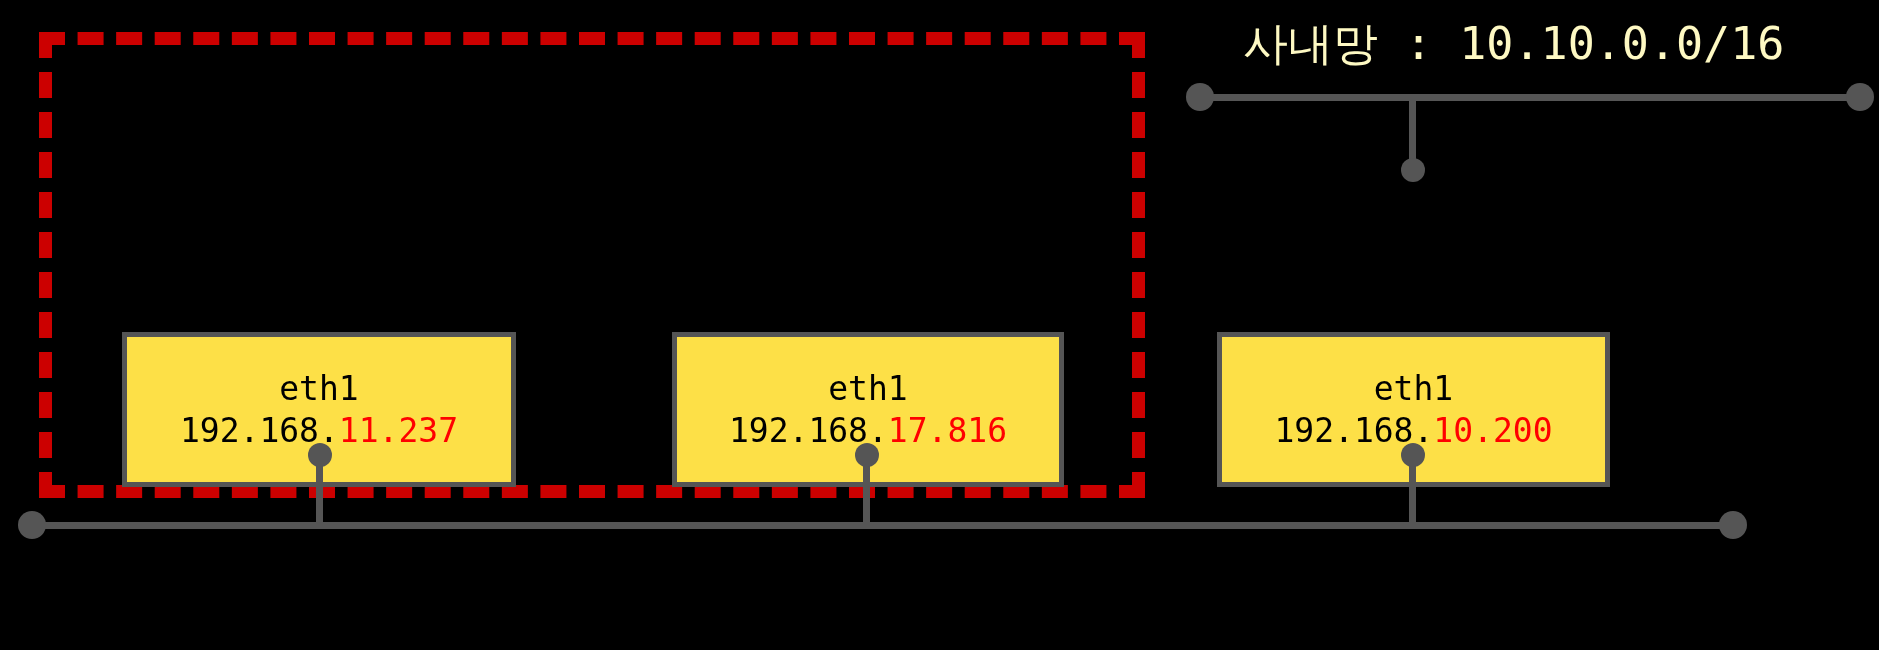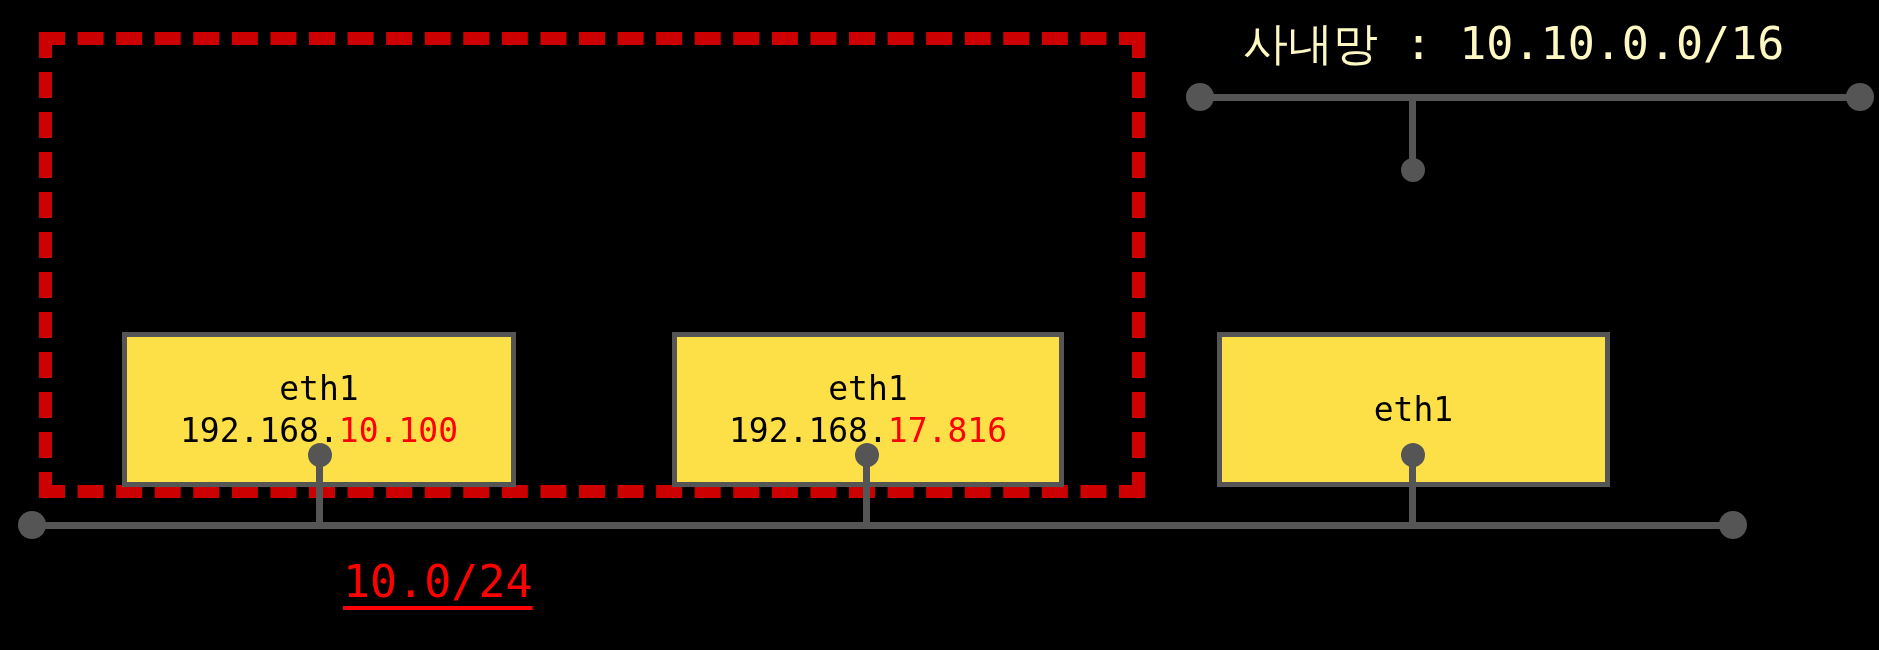--- a/index.html
+++ b/index.html
@@ -121,43 +121,45 @@
 
   <div class="bus-line" style="left:1200px; top:94px; width:660px;"></div>
   <div class="bus-dot" style="left:1186px; top:83px;"></div>
   <div class="bus-dot" style="left:1846px; top:83px;"></div>
   <div class="drop-line" style="left:1409px; top:97px; height:66px;"></div>
   <div class="junction-dot" style="left:1401px; top:158px;"></div>
 
   <div class="node-box" style="left:122px; width:394px;">
     <div class="node-iface">eth1</div>
     <div class="node-ip">
-      <span class="ip-prefix">192.168.</span><span class="ip-suffix">10.100</span>
+      <span class="ip-prefix">192.168.</span><span class="ip-suffix">11.237</span>
     </div>
   </div>
 
   <div class="node-box" style="left:672px; width:392px;">
     <div class="node-iface">eth1</div>
     <div class="node-ip">
       <span class="ip-prefix">192.168.</span><span class="ip-suffix">17.816</span>
     </div>
   </div>
 
   <div class="node-box" style="left:1217px; width:393px;">
     <div class="node-iface">eth1</div>
+    <div class="node-ip">
+      <span class="ip-prefix">192.168.</span><span class="ip-suffix">10.200</span>
+    </div>
   </div>
 
   <div class="drop-line" style="left:316px; top:452px; height:76px;"></div>
   <div class="junction-dot" style="left:308px; top:443px;"></div>
 
   <div class="drop-line" style="left:863px; top:452px; height:76px;"></div>
   <div class="junction-dot" style="left:855px; top:443px;"></div>
 
   <div class="drop-line" style="left:1409px; top:452px; height:76px;"></div>
   <div class="junction-dot" style="left:1401px; top:443px;"></div>
 
   <div class="bus-line" style="left:32px; top:522px; width:1701px;"></div>
   <div class="bus-dot" style="left:18px; top:511px;"></div>
   <div class="bus-dot" style="left:1719px; top:511px;"></div>
 
-  <div class="net-label-bottom">10.0/24</div>
 
 </div>
 
 </body></html>

